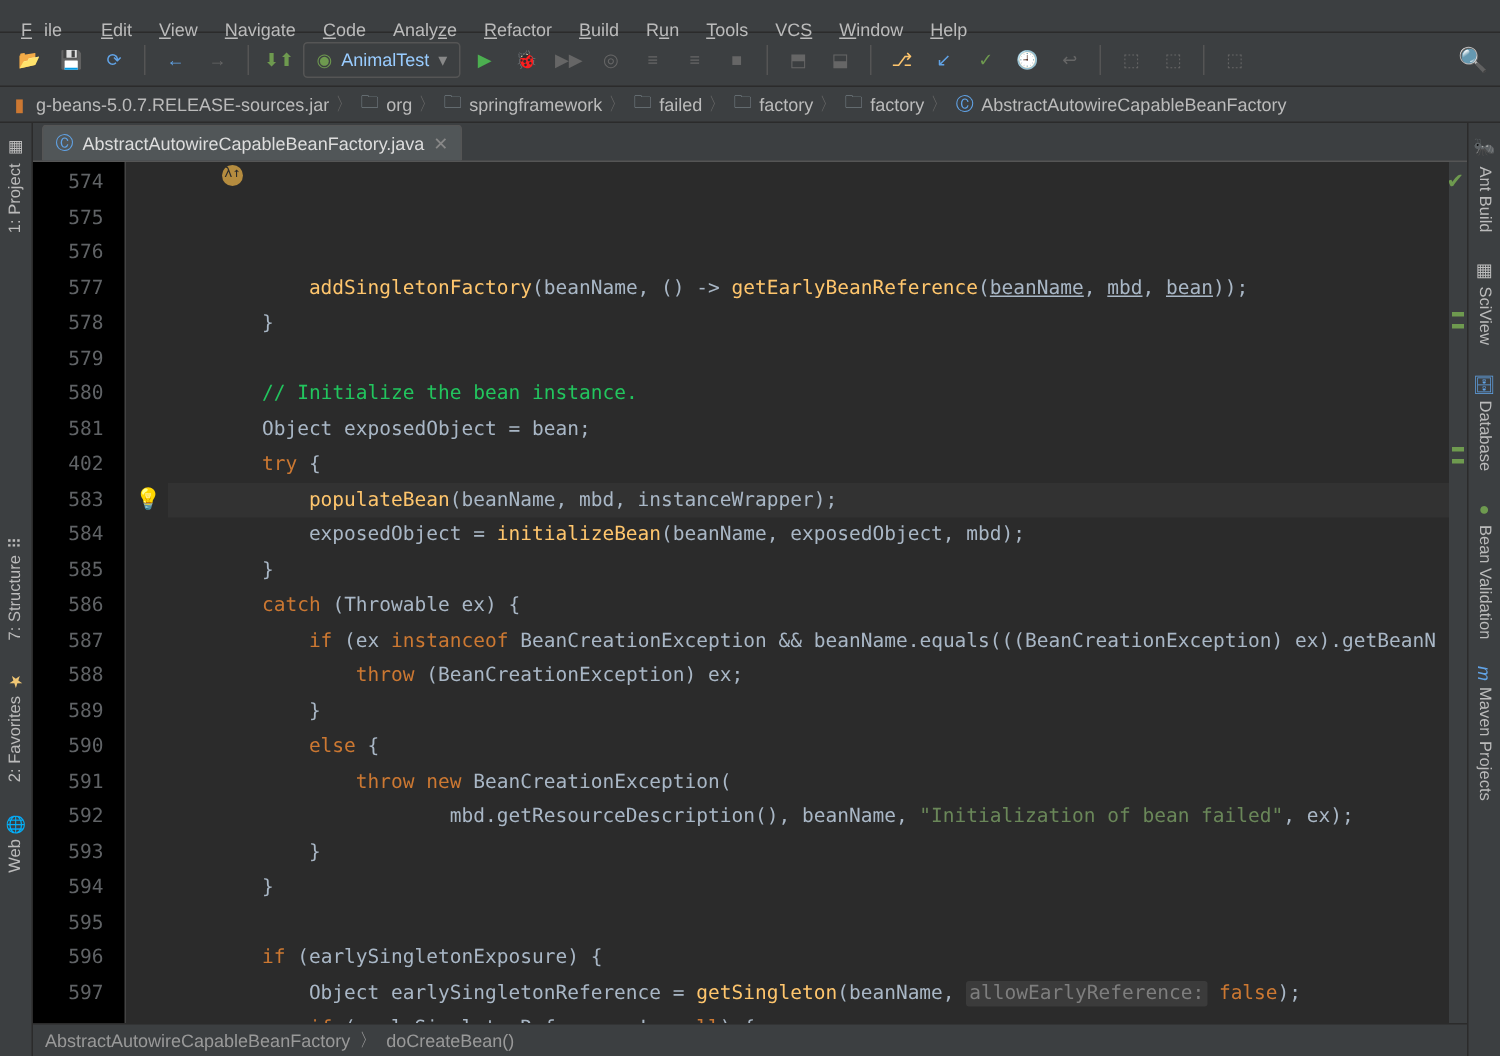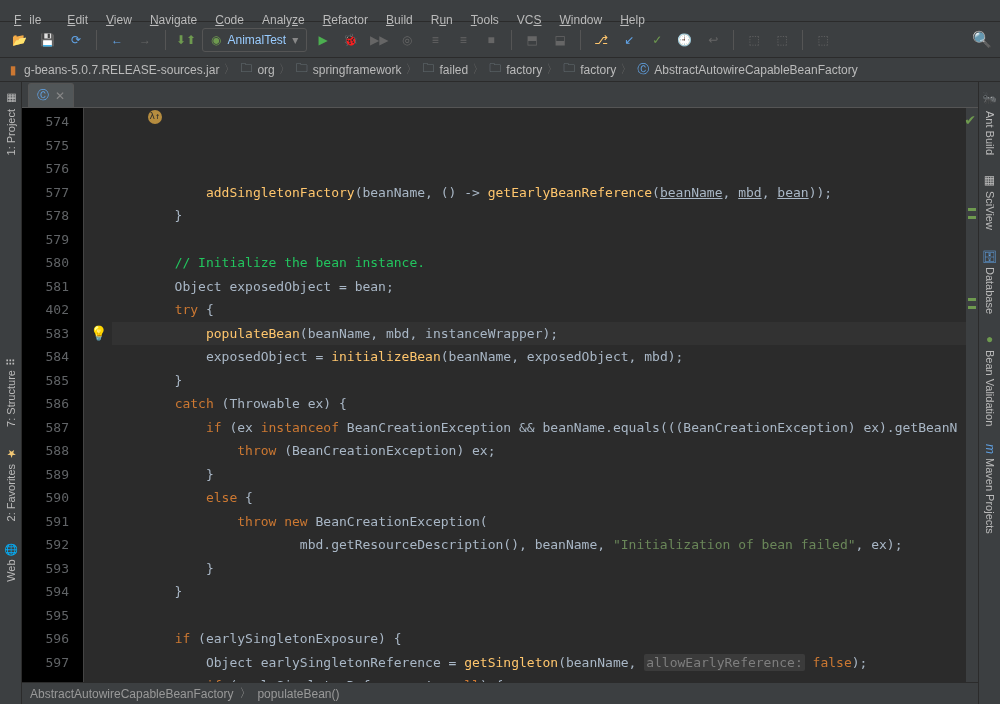--- a/index.html
+++ b/index.html
@@ -367,20 +367,21 @@
     <div class="rail-item">
         <span>Web</span>
         <span>🌐</span>
       </div>
   </div>
 
   <div class="editor-area">
     <div class="tabbar">
       <div class="tab">
         <span class="class-ic">Ⓒ</span>
+        <span>AbstractAutowireCapableBeanFactory.java</span>
         <span class="close">✕</span>
       </div>
     </div>
 
     <div class="editor">
       <div class="gutter" id="gutter">
           <div class="ln">574</div>
           <div class="ln">575</div>
           <div class="ln">576</div>
           <div class="ln">577</div>
@@ -414,21 +415,21 @@
       <span class="check-ok">✔</span>
       <div class="stripe-mark green-mark" style="top:100px"></div>
       <div class="stripe-mark green-mark" style="top:108px"></div>
       <div class="stripe-mark green-mark" style="top:190px"></div>
       <div class="stripe-mark green-mark" style="top:198px"></div>
     </div>
 
     <div class="breadcrumb-bottom">
       <span>AbstractAutowireCapableBeanFactory</span>
       <span>〉</span>
-      <span>populateBean()</span>
+      <span>doCreateBean()</span>
     </div>
   </div>
 
   <div class="right-rail">
     <div class="rr-item">
         <span class="rr-ic" style="color:#6e9a4f">🐜</span>
         <span>Ant Build</span>
       </div>
     <div class="rr-item">
         <span class="rr-ic">▦</span>

